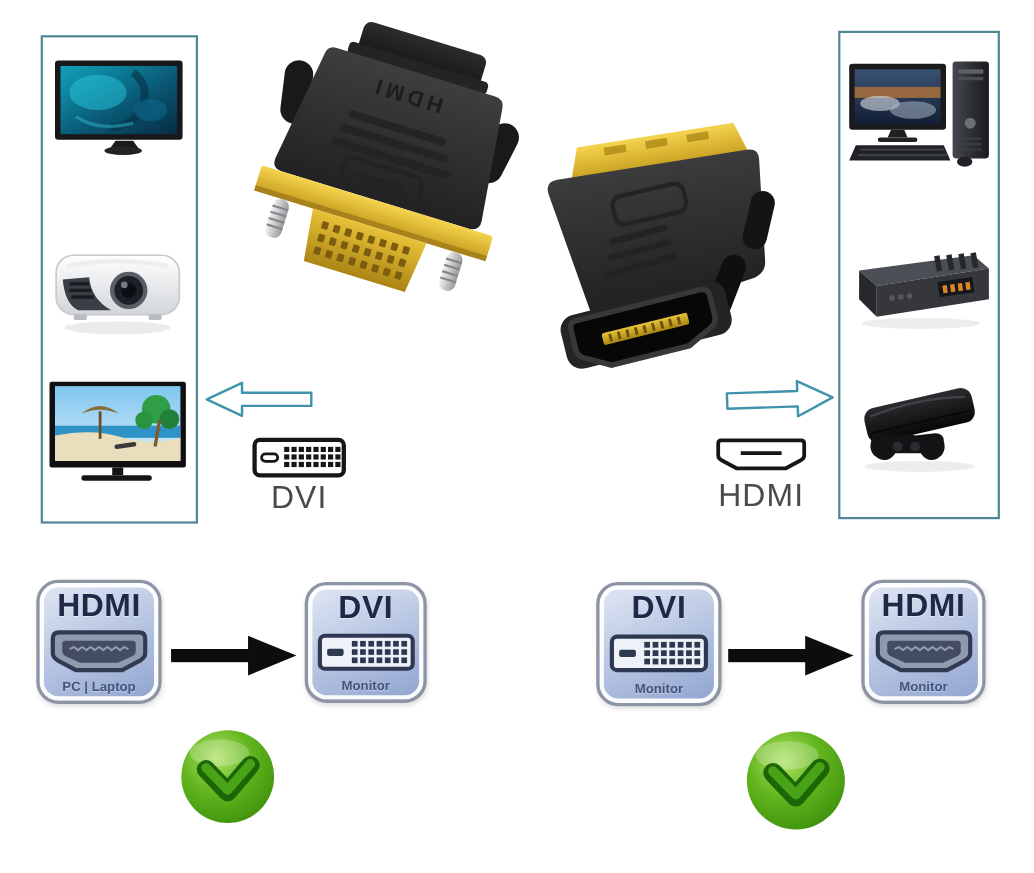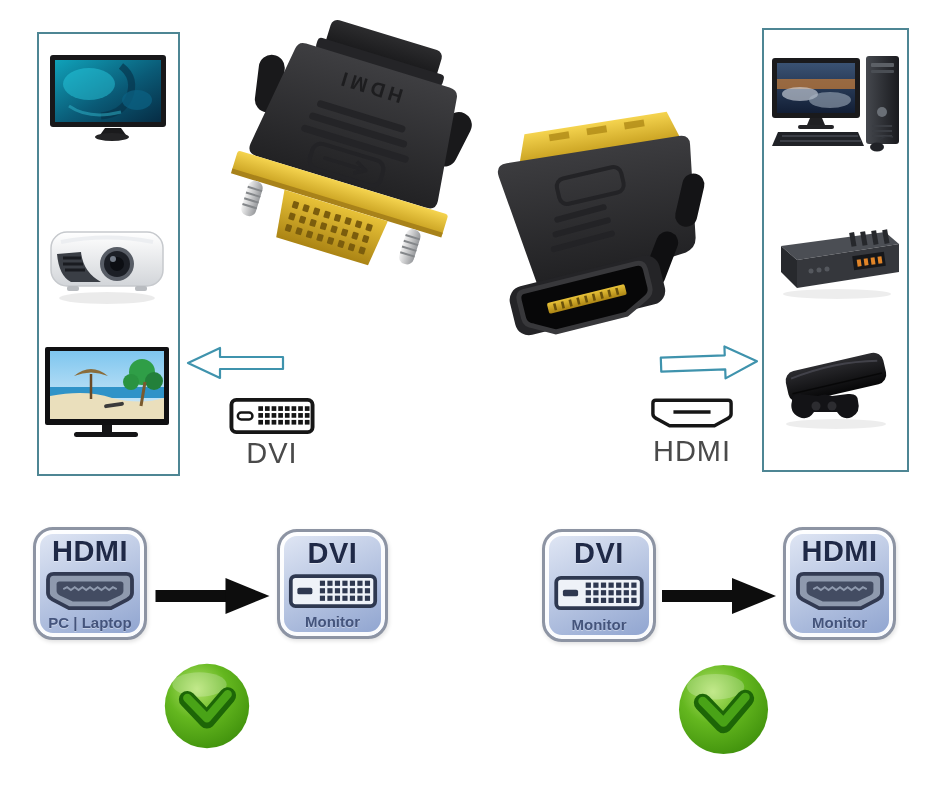--- a/index.html
+++ b/index.html
@@ -25,21 +25,21 @@
     background:linear-gradient(155deg,#e2e8f5 0%,#bcc9e4 45%,#8ea3cf 100%);
     box-shadow:inset 0 0 0 4px rgba(255,255,255,.95), 1px 2px 4px rgba(0,0,0,.12);
     display:flex;flex-direction:column;align-items:center;justify-content:space-between;
     padding:7px 5px 7px;box-sizing:border-box;
   }
   .badge-title{
     font-weight:bold;font-size:29px;line-height:1;color:#1f2947;letter-spacing:.5px;
     text-shadow:0 1px 0 rgba(255,255,255,.45);
   }
   .badge-sub{
-    font-weight:bold;font-size:15px;line-height:1;color:#44547c;
+    font-weight:bold;font-size:12px;line-height:1;color:#44547c;
     text-shadow:0 1px 0 rgba(255,255,255,.4);
   }
 </style>
 </head>
 <body>
 
 <div class="stage">
 
   <div class="device-box" style="left:37px;top:32px;width:139px;height:440px;">
 

